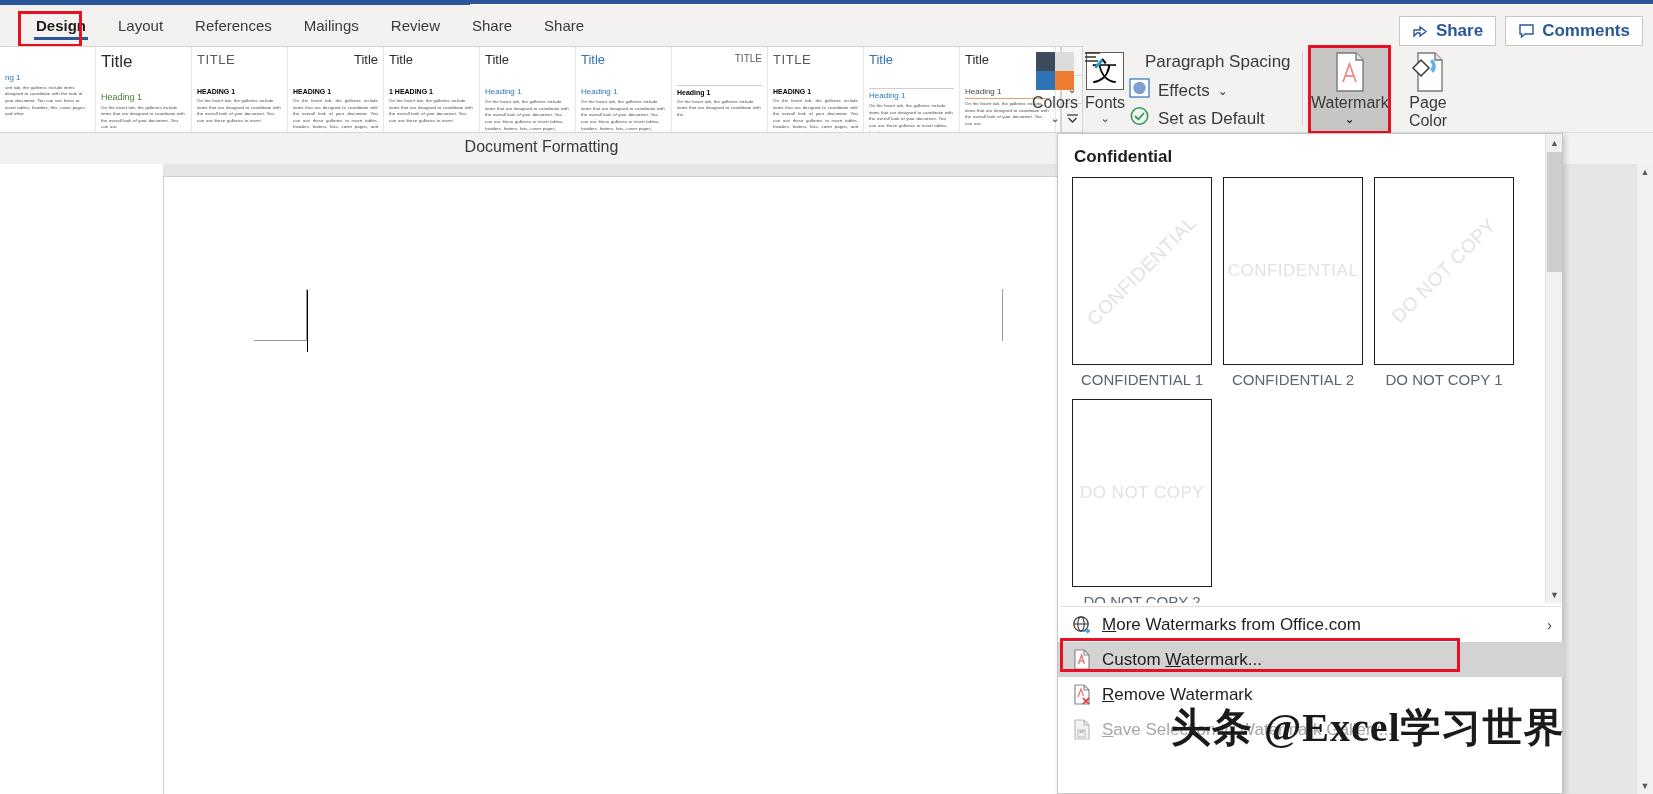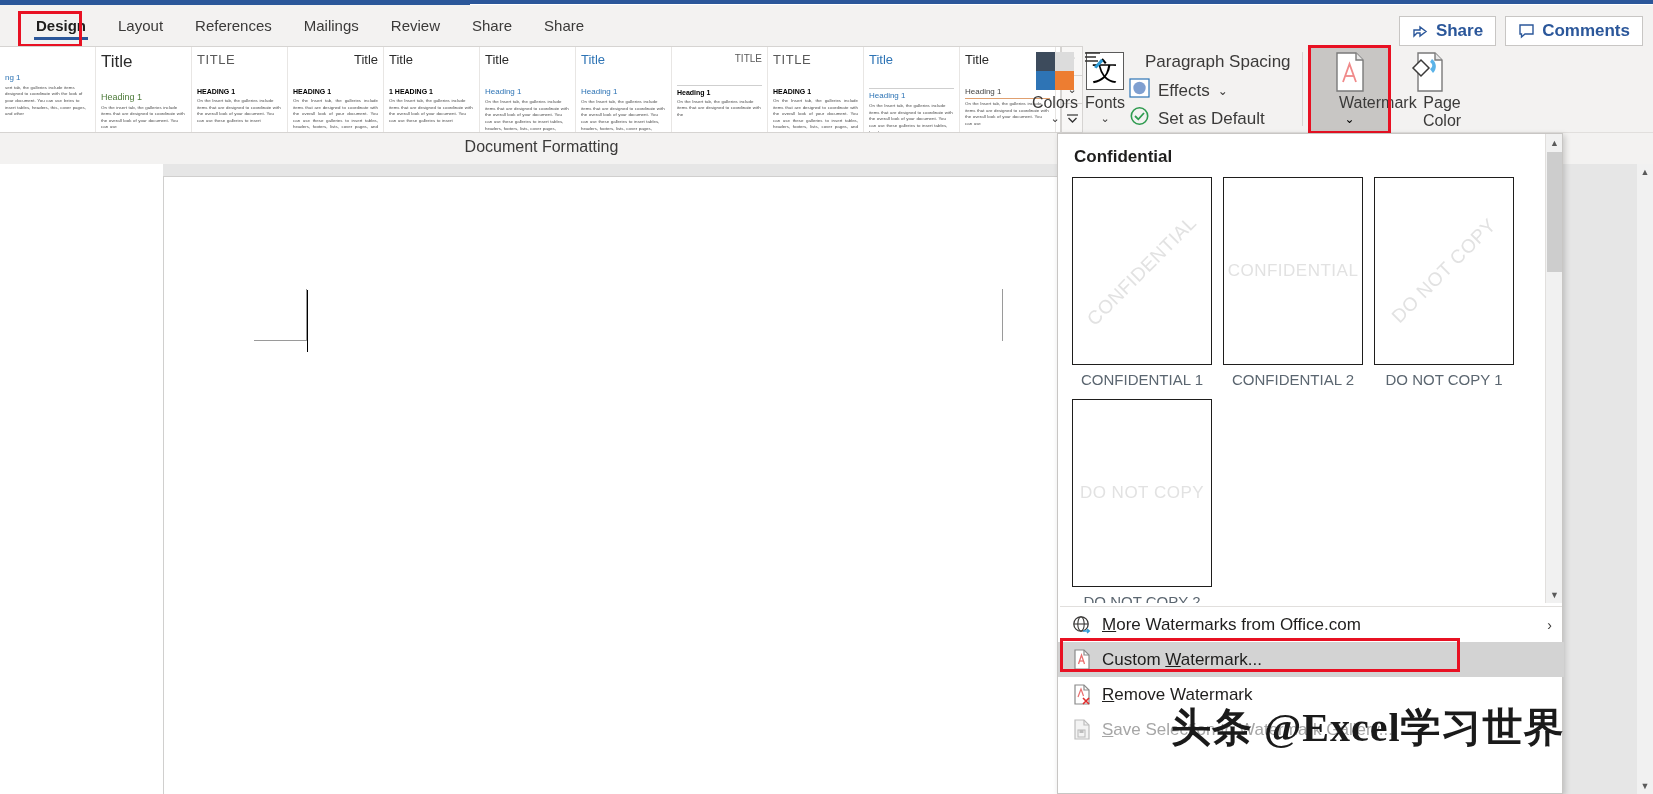--- a/index.html
+++ b/index.html
@@ -138,21 +138,21 @@
     padding-top: 4px;
   }
   .wm-highlight {
     position: absolute; left: 1308px; top: 45px; width: 83px; height: 89px;
     border: 3px solid #e81123; pointer-events: none;
   }
   .sepbar { position: absolute; left: 1302px; top: 52px; width: 1px; height: 74px; background: #d6d4d2; }
   .pc-btn, .pb-btn {
     position: absolute; width: 70px; text-align: center; cursor: pointer;
   }
-  .icn-lbl { font-size: 16px; color: #3b3a39; line-height: 1.15; padding-left: 28px; }
+  .icn-lbl { font-size: 16px; color: #3b3a39; line-height: 1.15; }
 
   
   .docarea {
     position: absolute; left: 0; top: 164px; width: 1653px; height: 630px;
     background: #e6e6e6;
   }
   .leftpane { position: absolute; left: 0; top: 0; width: 163px; height: 630px; background: #ffffff; }
   .page {
     position: absolute; left: 163px; top: 12px; width: 1375px; height: 618px;
     background: #ffffff; border: 1px solid #d0cfce; border-bottom: none;

